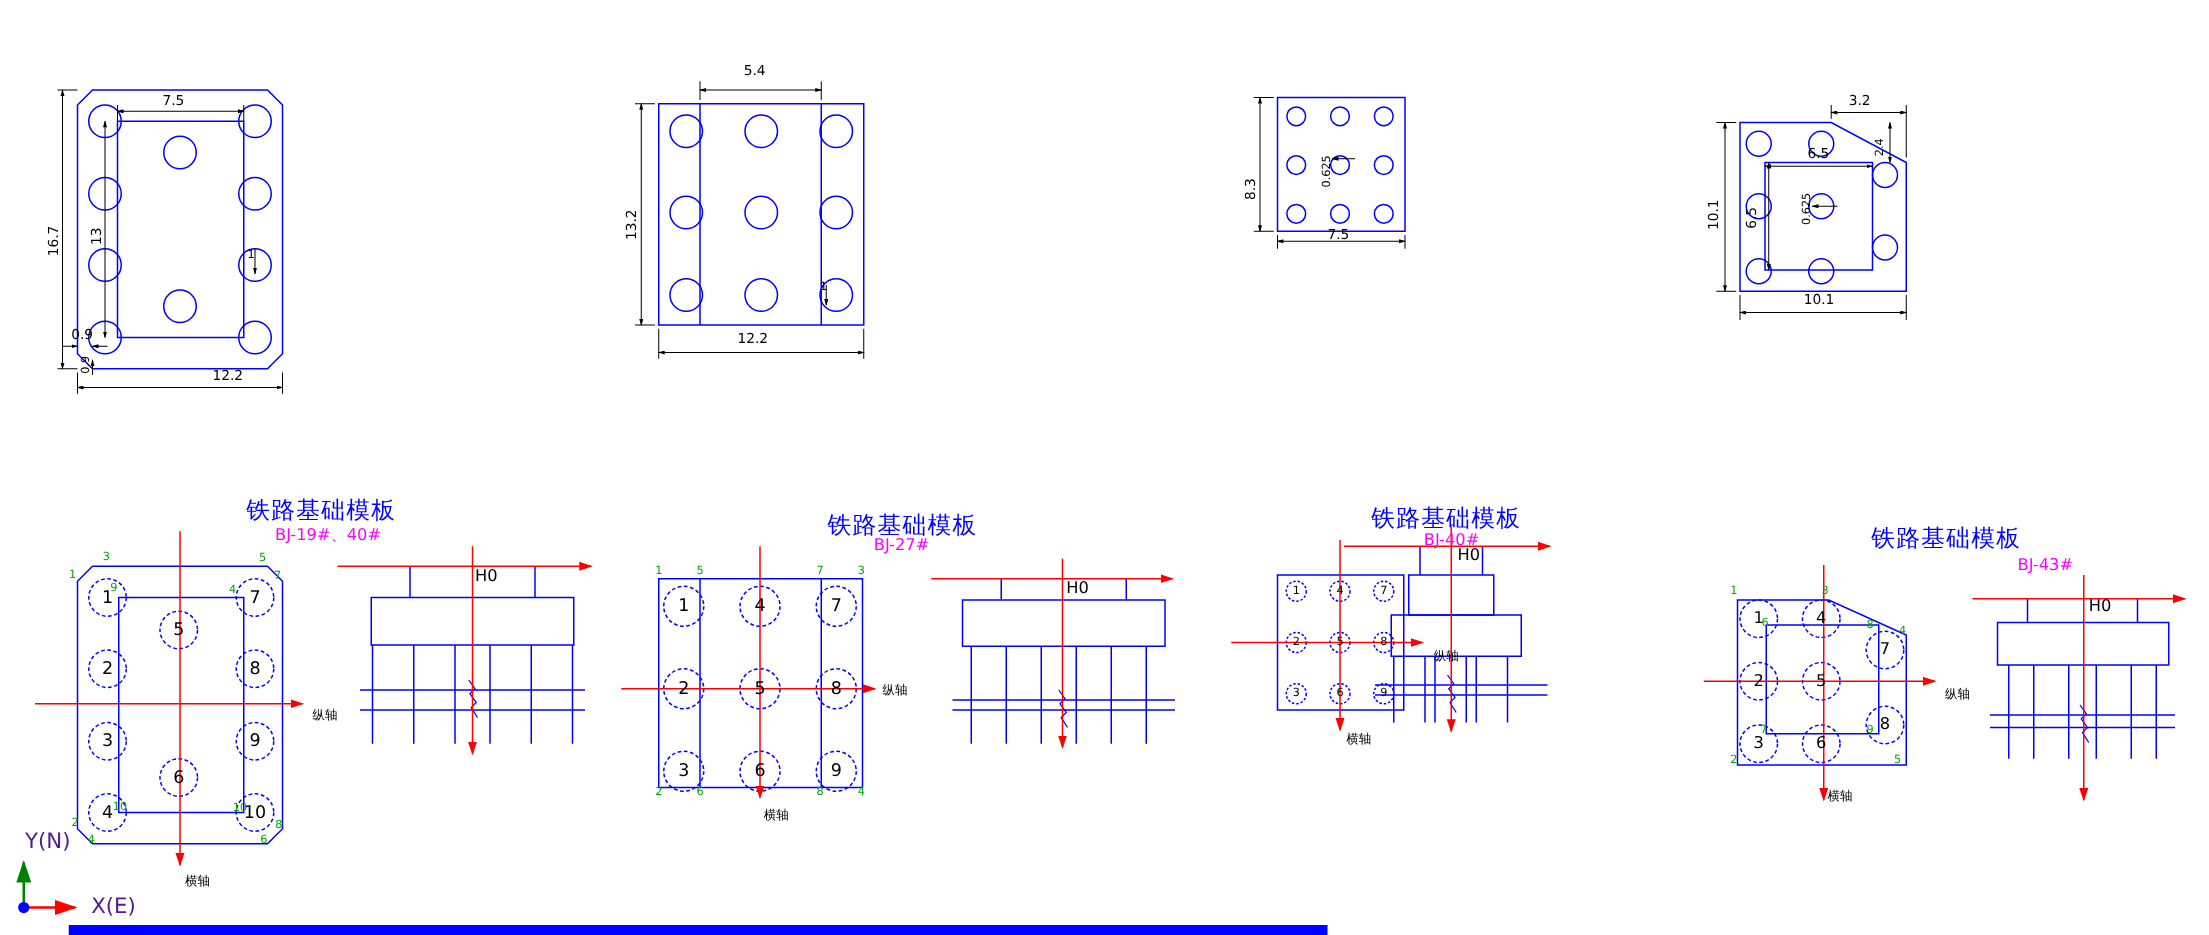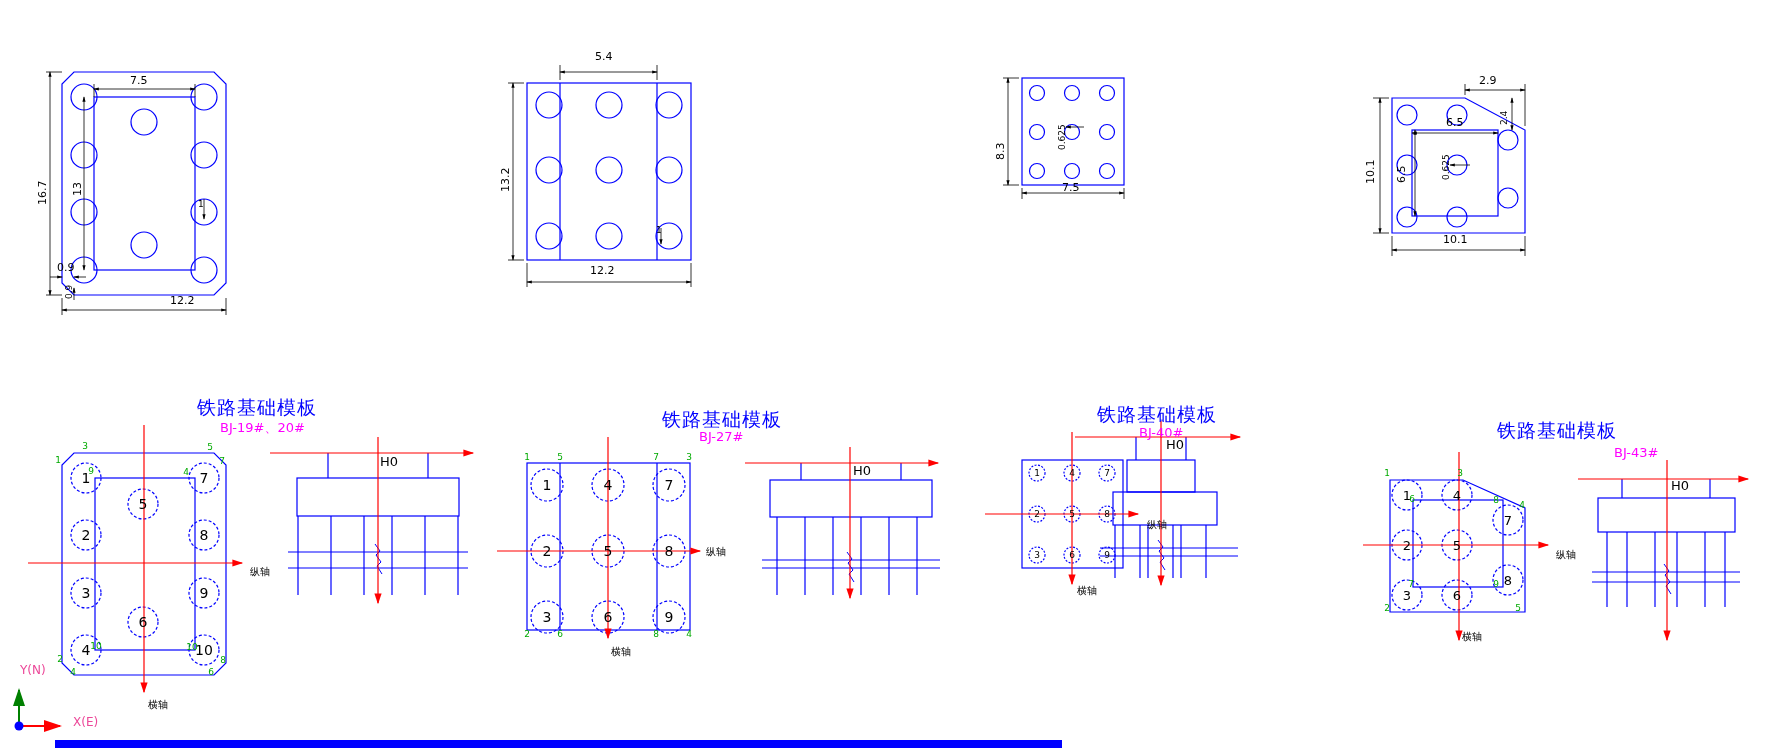--- a/index.html
+++ b/index.html
@@ -7,21 +7,21 @@
           font-family:"DejaVu Sans",sans-serif;}
   #linework{position:absolute;left:0;top:0;}
   .t{position:absolute;white-space:nowrap;color:#000;}
   .dim{font-size:11px;}
   .tiny{font-size:9px;}
   .rot{transform-origin:0 0;transform:rotate(-90deg);}
   .h0{font-size:13px;color:#000000;margin-top:14px;}
   .axis{font-size:10px;color:#000;text-align:center;}
   .title{font-size:19px;color:#0000ff;letter-spacing:1px;}
   .subtitle{font-size:13px;color:#ff00ff;}
-  .ucs{font-size:12px;color:#ec4899;}
+  .ucs{font-size:17px;color:#4c1d95;}
   .layer{position:absolute;inset:0;pointer-events:none;}
   .lbl-c{position:absolute;transform:translate(-50%,-50%);white-space:nowrap;}
   .pn{color:#000;font-size:14px;}
   .pn-small{color:#000;font-size:9px;}
   .pn-mid{color:#000;font-size:13px;}
   .nn{color:#00aa00;font-size:9px;}
 </style>
 </head>
 <body>
 
@@ -329,30 +329,30 @@
 
   <div class="t dim" style="left:595px;top:50px">5.4</div>
   <div class="t dim rot" style="left:499px;top:192px">13.2</div>
   <div class="t dim" style="left:590px;top:264px">12.2</div>
   <div class="t tiny" style="left:656px;top:225px">1</div>
 
   <div class="t dim rot" style="left:994px;top:160px">8.3</div>
   <div class="t dim" style="left:1062px;top:181px">7.5</div>
   <div class="t tiny rot" style="left:1057px;top:150px">0.625</div>
 
-  <div class="t dim" style="left:1479px;top:74px">2.9</div>
+  <div class="t dim" style="left:1479px;top:74px">3.2</div>
   <div class="t tiny rot" style="left:1499px;top:125px">2.4</div>
   <div class="t dim" style="left:1446px;top:116px">6.5</div>
   <div class="t dim rot" style="left:1395px;top:183px">6.5</div>
   <div class="t dim rot" style="left:1364px;top:184px">10.1</div>
   <div class="t dim" style="left:1443px;top:233px">10.1</div>
   <div class="t tiny rot" style="left:1441px;top:180px">0.625</div>
 
   <div class="t title" style="left:197px;top:395px">铁路基础模板</div>
-  <div class="t subtitle" style="left:220px;top:419px">BJ-19#、20#</div>
+  <div class="t subtitle" style="left:220px;top:419px">BJ-19#、40#</div>
   <div class="t title" style="left:662px;top:407px">铁路基础模板</div>
   <div class="t subtitle" style="left:699px;top:429px">BJ-27#</div>
   <div class="t title" style="left:1097px;top:402px">铁路基础模板</div>
   <div class="t subtitle" style="left:1139px;top:425px">BJ-40#</div>
   <div class="t title" style="left:1497px;top:418px">铁路基础模板</div>
   <div class="t subtitle" style="left:1614px;top:445px">BJ-43#</div>
 
   <div class="t h0" style="left:380px;top:440px">H0</div>
   <div class="t h0" style="left:853px;top:449px">H0</div>
   <div class="t h0" style="left:1166px;top:423px">H0</div>

